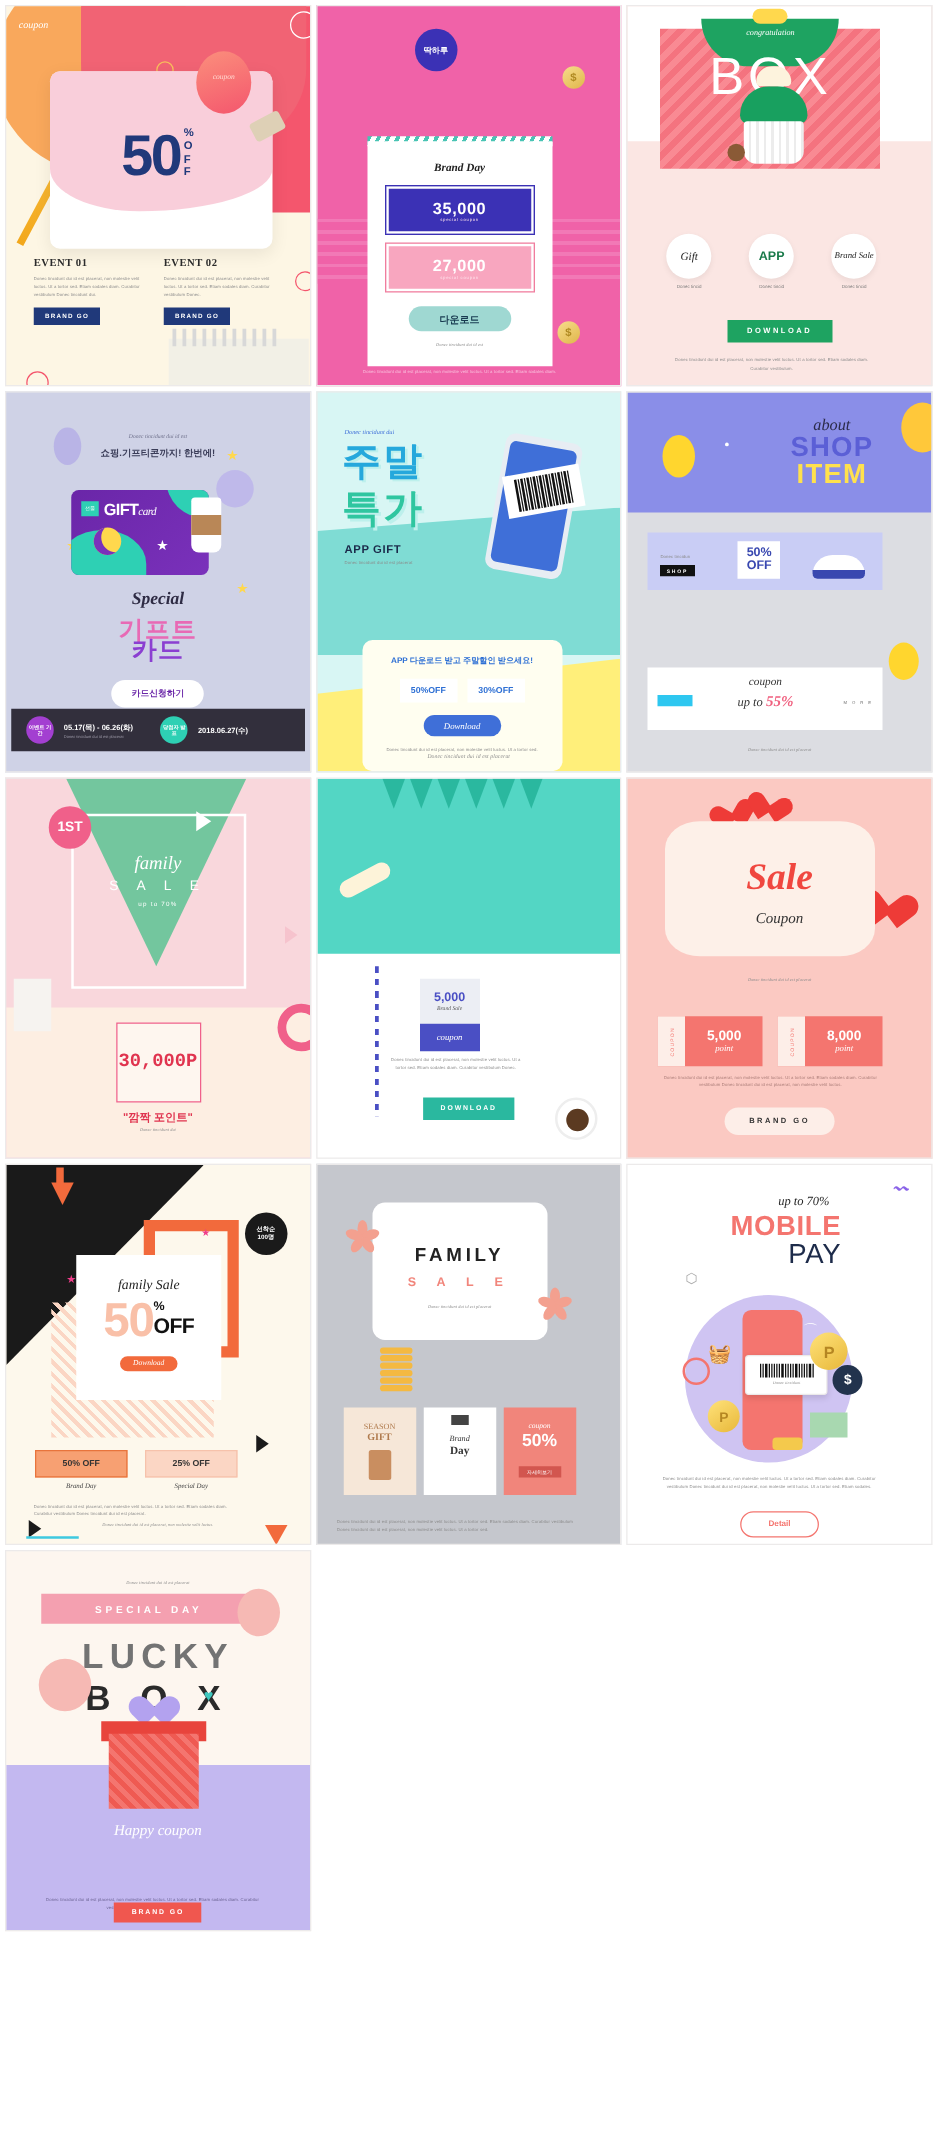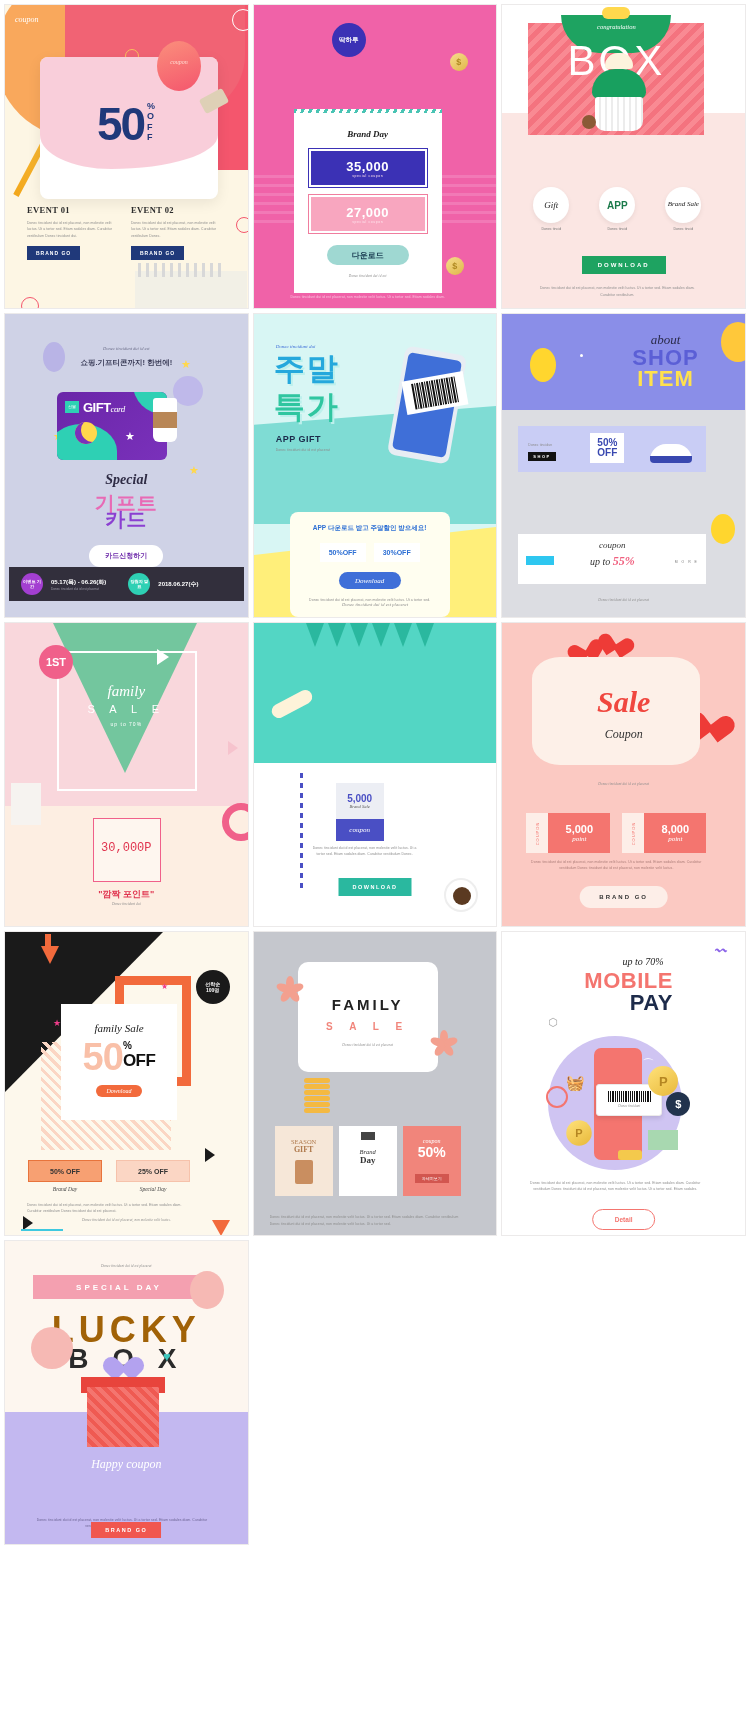--- a/index.html
+++ b/index.html
@@ -186,21 +186,21 @@
   .c7 .cream { left:0; bottom:0; width:100%; height:120px; background:#fdeee2; }
   .c7 .tri { left:48px; top:0; width:0; height:0; border-left:72px solid transparent;
              border-right:72px solid transparent; border-top:150px solid #45c08a; opacity:.75;}
   .c7 .frame { left:52px; top:28px; width:140px; height:140px; border:2px solid #fff; }
   .c7 .badge1 { left:34px; top:22px; width:34px; height:34px; border-radius:50%; background:#f0608a;
                 color:#fff; font-size:11px; font-weight:bold; display:flex; align-items:center; justify-content:center; }
   .c7 .fam { font-family:"Liberation Serif", serif; font-style:italic; font-size:15px; color:#fff; }
   .c7 .sale { font-size:11px; color:#fff; letter-spacing:6px; }
   .c7 .upto { font-size:5px; color:#fff; letter-spacing:1px; }
   .c7 .pbox { left:88px; top:195px; width:68px; height:64px; border:1.5px solid #f0608a; background:rgba(255,255,255,.45);}
-  .c7 .pval { font-family:"Liberation Mono", monospace; font-size:12px; font-weight:normal; color:#e0344f; }
+  .c7 .pval { font-family:"Liberation Mono", monospace; font-size:15px; font-weight:bold; color:#e0344f; }
   .c7 .kpt { font-size:9px; font-weight:bold; color:#e0344f; }
   .c7 .ringp { right:-12px; top:180px; width:38px; height:38px; border-radius:50%; border:7px solid #f0608a; }
 
   
   .c8 { background:#fff; }
   .c8 .teal { left:0; top:0; width:100%; height:140px; background:#53d6c4; }
   .c8 .flags { position:absolute; left:52px; top:0; display:flex; gap:4px; }
   .c8 .flags i { display:block; width:0; height:0; border-left:9px solid transparent;
                  border-right:9px solid transparent; border-top:24px solid #2ab89f; }
   .c8 .circ { left:66px; top:30px; width:78px; height:78px; border-radius:50%; background:#4a4fc4;
@@ -284,41 +284,41 @@
   .c11 .mt3 { font-family:"Liberation Serif", serif; font-style:italic; font-size:6.5px; color:#333; text-align:center;}
   .c11 .mt4 { font-family:"Liberation Serif", serif; font-weight:bold; font-size:9px; color:#333; text-align:center;}
   .c11 .mt5 { font-family:"Liberation Serif", serif; font-style:italic; font-size:6px; color:#fff; text-align:center;}
   .c11 .mt6 { font-size:14px; font-weight:bold; color:#fff; text-align:center; }
   .c11 .mbtn { background:#d2564f; color:#fff; font-size:4px; padding:2px 7px; display:inline-block; }
 
   
   .c12 { background:#fff; }
   .c12 .upto { font-family:"Liberation Serif", serif; font-style:italic; font-size:10px; color:#222; }
   .c12 .mob { font-size:22px; font-weight:bold; color:#f4756f; letter-spacing:.5px; line-height:1; }
-  .c12 .pay { font-size:22px; font-weight:bold; color:#1d2b4a; letter-spacing:.5px; line-height:1; }
+  .c12 .pay { font-size:22px; font-weight:normal; color:#1d2b4a; letter-spacing:.5px; line-height:1; }
   .c12 .circ { left:46px; top:104px; width:134px; height:134px; border-radius:50%; background:#cfc4f2; }
   .c12 .phone { left:92px; top:116px; width:48px; height:112px; background:#f4756f; border-radius:7px; }
   .c12 .card { left:94px; top:152px; width:66px; height:32px; background:#fff; border-radius:3px;
                box-shadow:0 2px 5px rgba(0,0,0,.12); display:flex; flex-direction:column;
                align-items:center; justify-content:center; gap:2px; }
   .c12 .bc { display:flex; gap:1px; } .c12 .bc i { display:block; width:1.2px; height:11px; background:#111; }
   .c12 .pcoin { width:30px; height:30px; border-radius:50%; background:linear-gradient(145deg,#ffe27a,#e8b83a);
                 color:#b58622; font-size:13px; font-weight:bold; display:flex; align-items:center; justify-content:center;}
   .c12 .scoin { width:24px; height:24px; border-radius:50%; background:#22334d; color:#fff; font-size:11px;
                 font-weight:bold; display:flex; align-items:center; justify-content:center; }
   .c12 .detail { border:1px solid #f4756f; color:#f4756f; font-size:6.5px; font-weight:bold;
                  padding:6px 22px; border-radius:11px; display:inline-block; }
 
   
   .c13 { background:#fdf6ef; }
   .c13 .purple { left:0; bottom:0; width:100%; height:132px; background:#c3b8f0; }
   .c13 .ribbon { left:28px; top:34px; width:172px; height:24px; background:#f4a0b0;
                  display:flex; align-items:center; justify-content:center; }
   .c13 .ribbon span { font-size:8px; color:#fff; letter-spacing:3px; font-weight:bold; }
-  .c13 .lucky { font-size:36px; font-weight:bold; color:#a16207; letter-spacing:5px; }
+  .c13 .lucky { font-size:28px; font-weight:bold; color:#737373; letter-spacing:5px; }
   .c13 .boxw { font-size:28px; font-weight:bold; color:#2a2a2a; letter-spacing:8px; }
   .c13 .gift { left:82px; top:146px; width:72px; height:60px;
      background:repeating-linear-gradient(45deg,#f4756f 0 4px,#ef5a52 4px 8px); }
   .c13 .gtop { left:76px; top:136px; width:84px; height:16px; background:#e8443c; }
   .c13 .gheart { left:104px; top:118px; width:30px; height:26px; }
   .c13 .gheart::before, .c13 .gheart::after { content:""; position:absolute; width:17px; height:22px;
      background:#b3a2ef; border-radius:9px 9px 0 0; }
   .c13 .gheart::before { left:6px; transform:rotate(-45deg); transform-origin:0 100%; }
   .c13 .gheart::after  { left:6px; transform:rotate(45deg); transform-origin:100% 100%; }
   .c13 .happy { font-family:"Liberation Serif", serif; font-style:italic; font-size:12px; color:#fff; }

